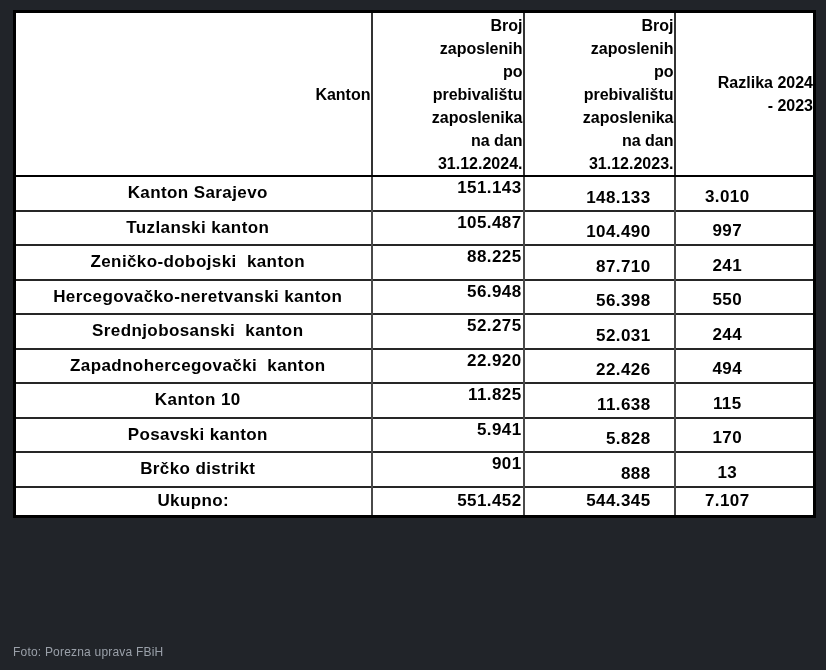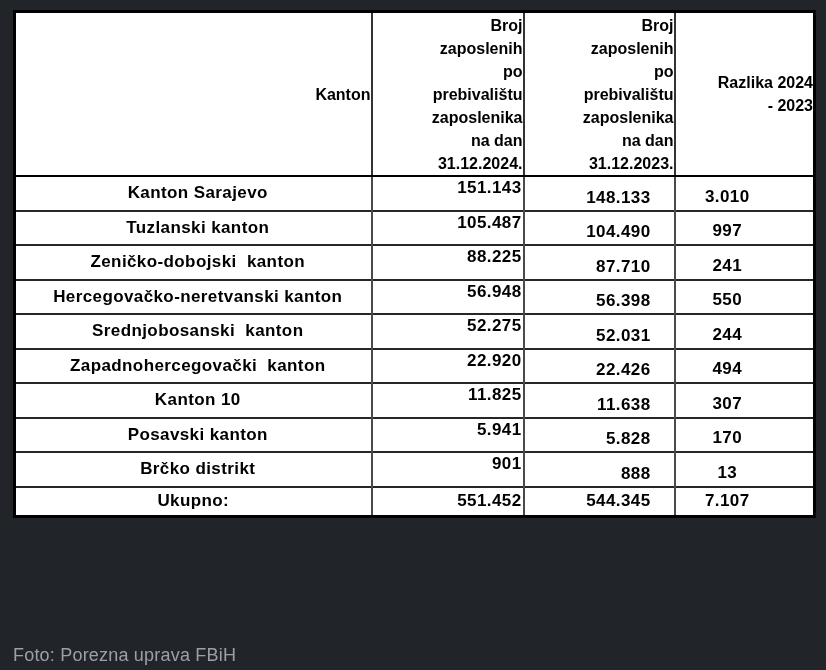--- a/index.html
+++ b/index.html
@@ -65,21 +65,21 @@
     letter-spacing:0.4px;
     border-top:2px solid #262626;
     vertical-align:middle;
   }
   tfoot td.c-kanton{text-align:center;padding-left:0;}
   tfoot td.c-2024{vertical-align:middle;padding-top:0;line-height:normal;}
   tfoot td.c-2023{vertical-align:middle;padding-bottom:0;line-height:normal;}
   tfoot td.c-diff{vertical-align:middle;padding-bottom:0;line-height:normal;}
   .caption{
     position:absolute;left:13px;top:645px;
-    font-size:18px;font-weight:normal;
+    font-size:12px;font-weight:normal;
     color:#9aa0a9;letter-spacing:0.2px;
   }
 </style>
 </head>
 <body>
 
 <div class="stage">
   <table class="tbl">
     <colgroup>
       <col style="width:357px">
@@ -142,21 +142,21 @@
         <tr>
           <td class="c-kanton">Zapadnohercegovački  kanton</td>
           <td class="c-2024">22.920</td>
           <td class="c-2023">22.426</td>
           <td class="c-diff">494</td>
         </tr>
         <tr>
           <td class="c-kanton">Kanton 10</td>
           <td class="c-2024">11.825</td>
           <td class="c-2023">11.638</td>
-          <td class="c-diff">307</td>
+          <td class="c-diff">115</td>
         </tr>
         <tr>
           <td class="c-kanton">Posavski kanton</td>
           <td class="c-2024">5.941</td>
           <td class="c-2023">5.828</td>
           <td class="c-diff">170</td>
         </tr>
         <tr>
           <td class="c-kanton">Brčko distrikt</td>
           <td class="c-2024">901</td>

